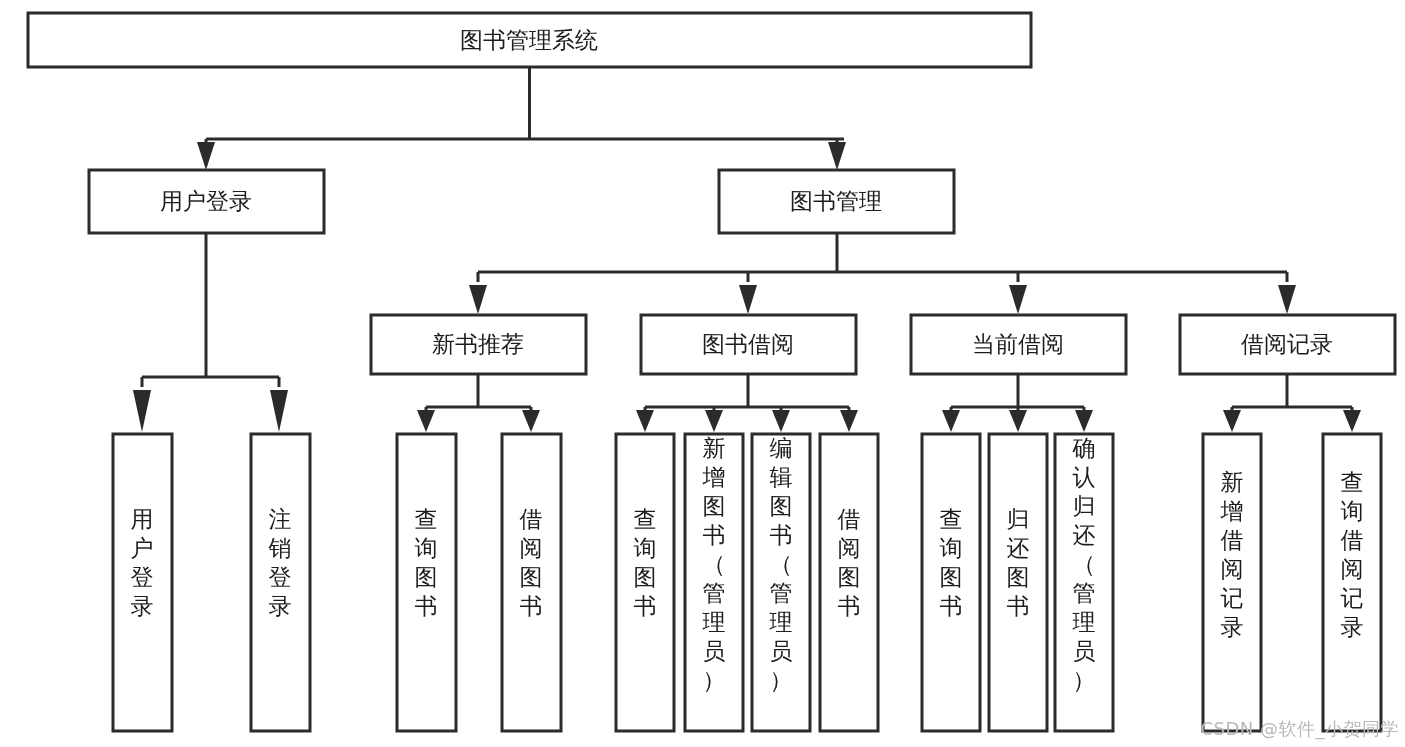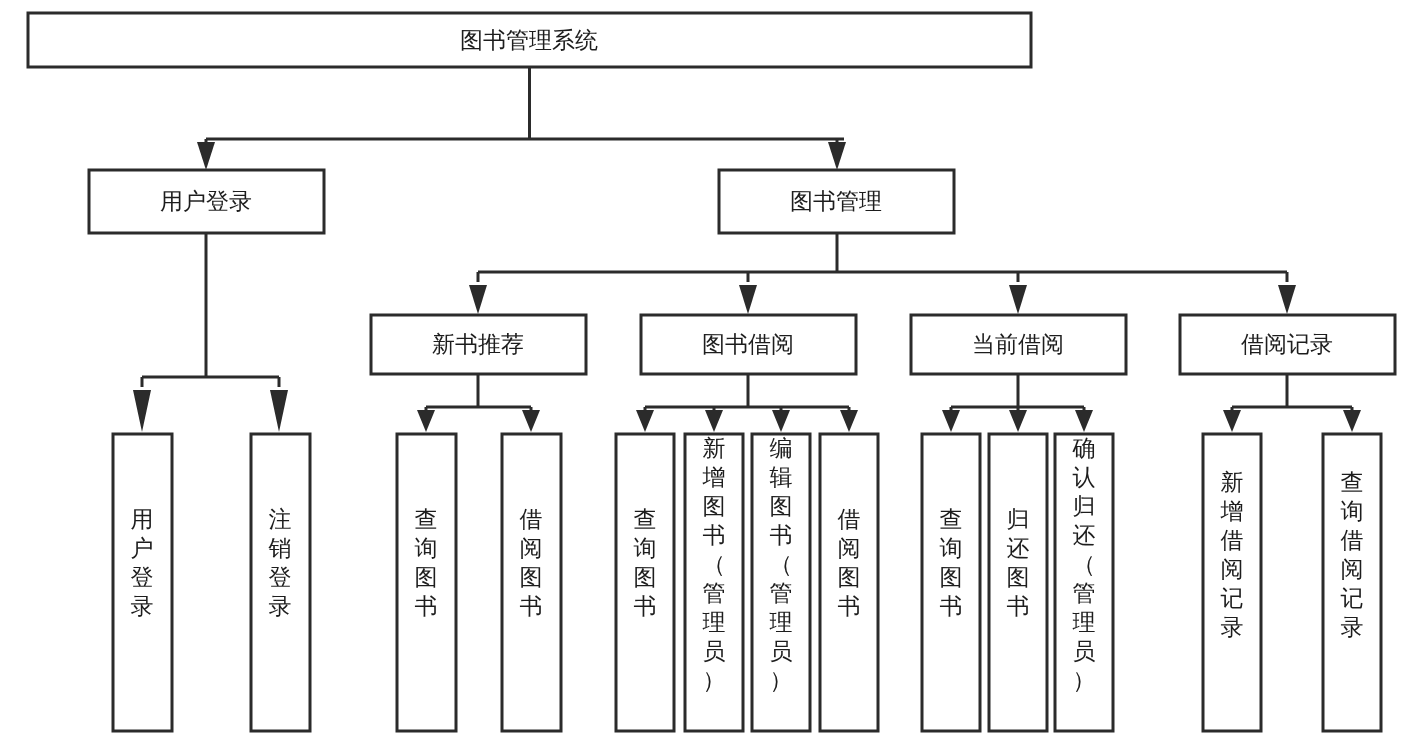--- a/index.html
+++ b/index.html
@@ -240,13 +240,14 @@
       <text class="node-label-v" x="1224" y="490"><tspan x="1224" dy="0">新</tspan><tspan x="1224" dy="29">增</tspan><tspan x="1224" dy="29">借</tspan><tspan x="1224" dy="29">阅</tspan><tspan x="1224" dy="29">记</tspan><tspan x="1224" dy="29">录</tspan></text>
     </g>
 
     <g>
       <rect class="node-box" x="1315" y="434" width="58" height="297"></rect>
       <text class="node-label-v" x="1344" y="490"><tspan x="1344" dy="0">查</tspan><tspan x="1344" dy="29">询</tspan><tspan x="1344" dy="29">借</tspan><tspan x="1344" dy="29">阅</tspan><tspan x="1344" dy="29">记</tspan><tspan x="1344" dy="29">录</tspan></text>
     </g>
 
   </svg>
 
+  <div class="watermark">CSDN @软件_小贺同学</div>
 </div>
 
 </body></html>

